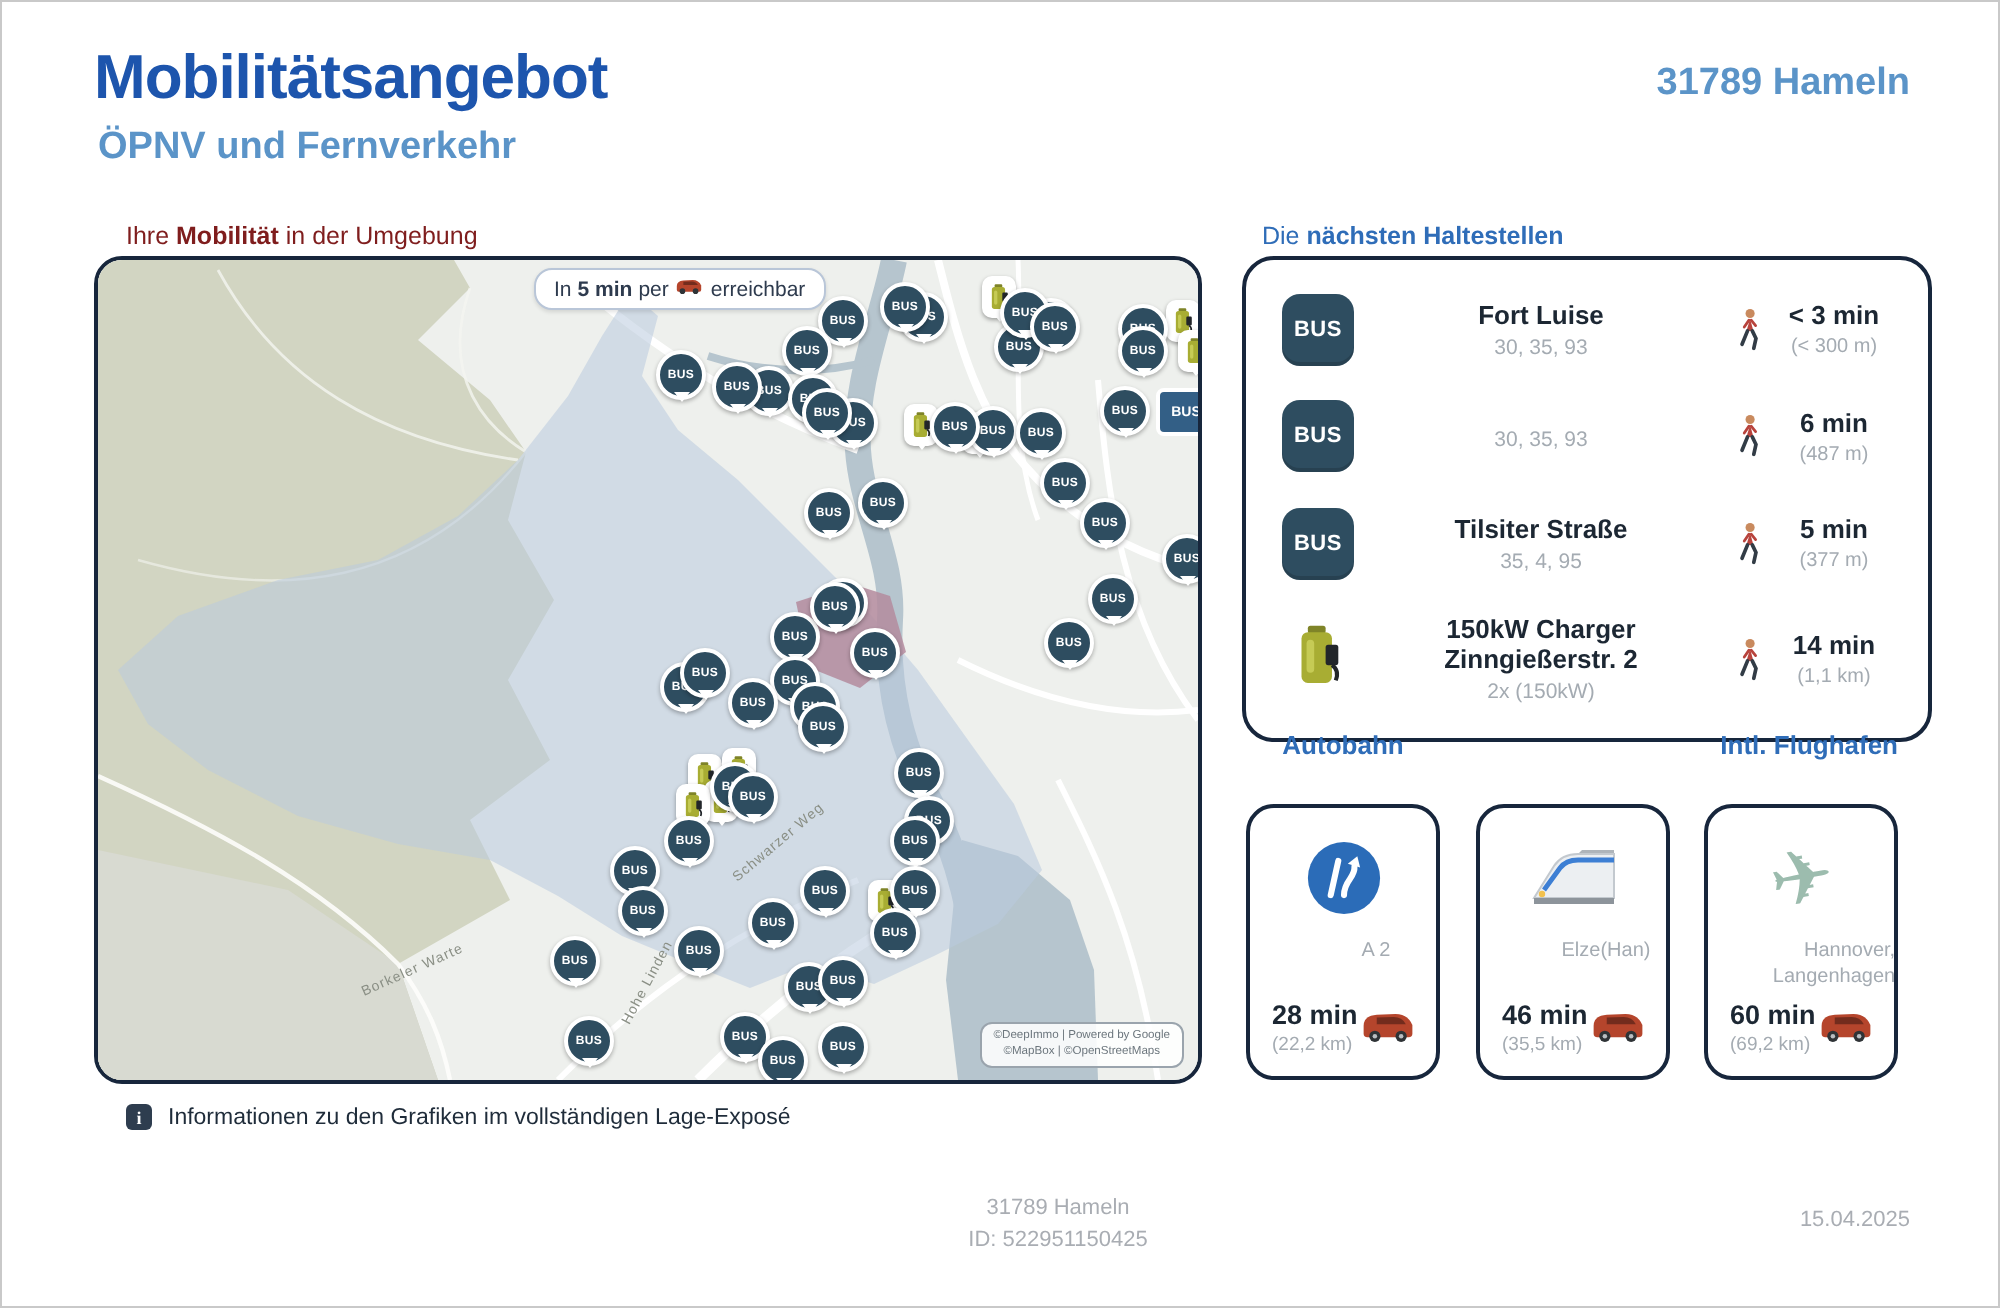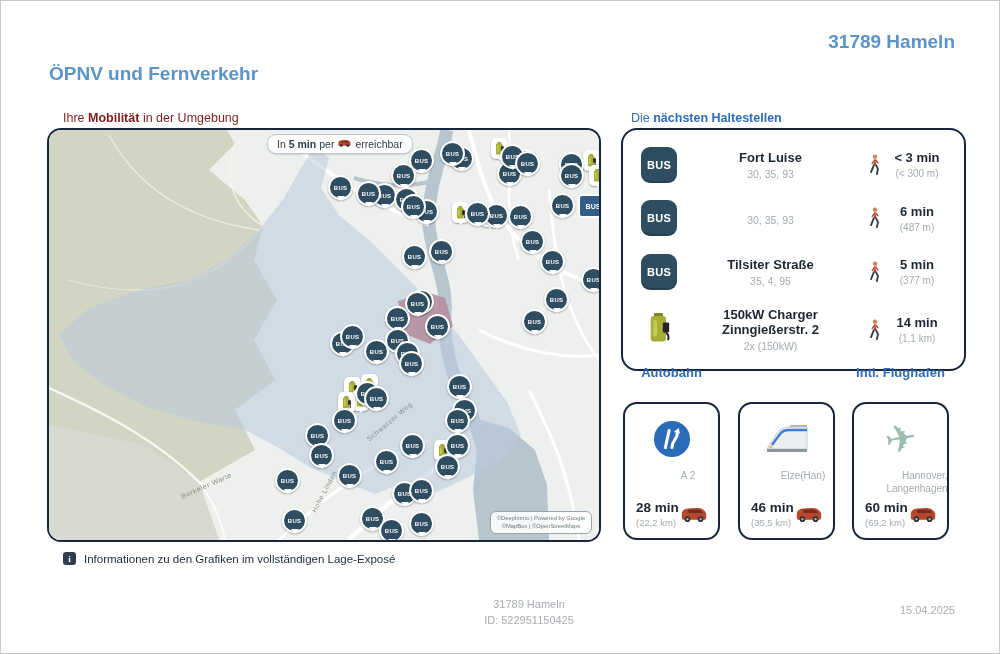--- a/index.html
+++ b/index.html
@@ -79,20 +79,21 @@
           font-weight:bold;display:flex;align-items:center;justify-content:center;font-family:"Liberation Serif",serif;}
   .footer-center{position:absolute;left:400px;top:596px;width:256px;text-align:center;
           font-size:11px;color:#a9adb3;line-height:1.45;}
   .footer-date{position:absolute;right:44px;top:603px;font-size:11px;color:#a9adb3;}
 </style>
 </head>
 <body>
 
 <div class="page">
 
+  <div class="title">Mobilitätsangebot</div>
   <div class="subtitle">ÖPNV und Fernverkehr</div>
   <div class="postcode">31789 Hameln</div>
 
   <div class="map-label"><span>Ihre </span><b>Mobilität</b><span> in der Umgebung</span></div>
 
   <div class="map-box">
     <svg class="map-svg" width="550" height="410" viewBox="0 0 550 410">
 
       <rect x="0" y="0" width="550" height="410" fill="#eef0ed"></rect>
 
@@ -506,21 +507,21 @@
         </div>
       <div class="stop-time-col">
         <div class="stop-time">14 min</div>
         <div class="stop-dist">(1,1 km)</div>
       </div>
     </div>
   </div>
 
   <div class="card-heading" style="left:622px;width:97px;">Autobahn</div>
   <div class="card-heading" style="left:737px;width:97px;margin-top:48px;">Fernverkehr</div>
-  <div class="card-heading" style="left:851px;width:97px;">Intl. Flughafen</div>
+  <div class="card-heading" style="left:851px;width:97px;text-align:right;">Intl. Flughafen</div>
 
   <div class="t-card" style="left:622px;">
     <div class="card-icon">
       <svg width="38" height="38" viewBox="0 0 40 40">
           <circle cx="20" cy="20" r="19" fill="#2b6cb8"></circle>
           <path d="M13 29 L17 11" stroke="#fff" stroke-width="3.2" stroke-linecap="round"></path>
           <path d="M20 29 C20 21 26 20 25.5 14" stroke="#fff" stroke-width="3.2" fill="none" stroke-linecap="round"></path>
           <path d="M22 12.5 L27 8.5 L28.5 14.5 Z" fill="#fff"></path>
         </svg>
     </div>

